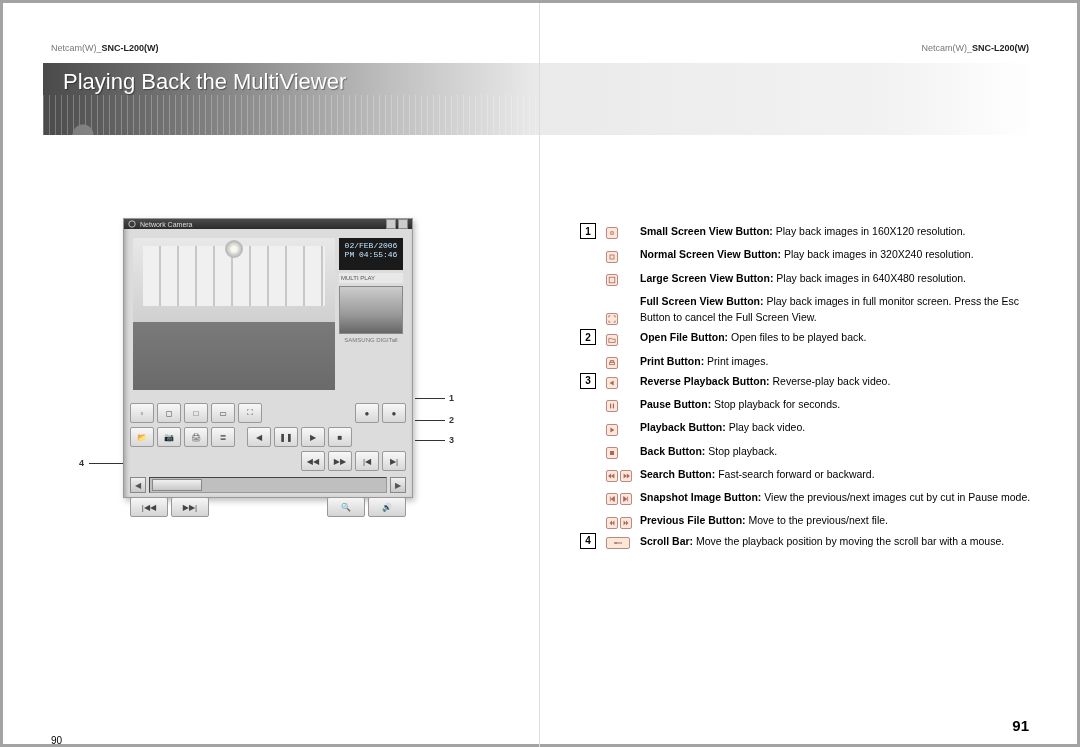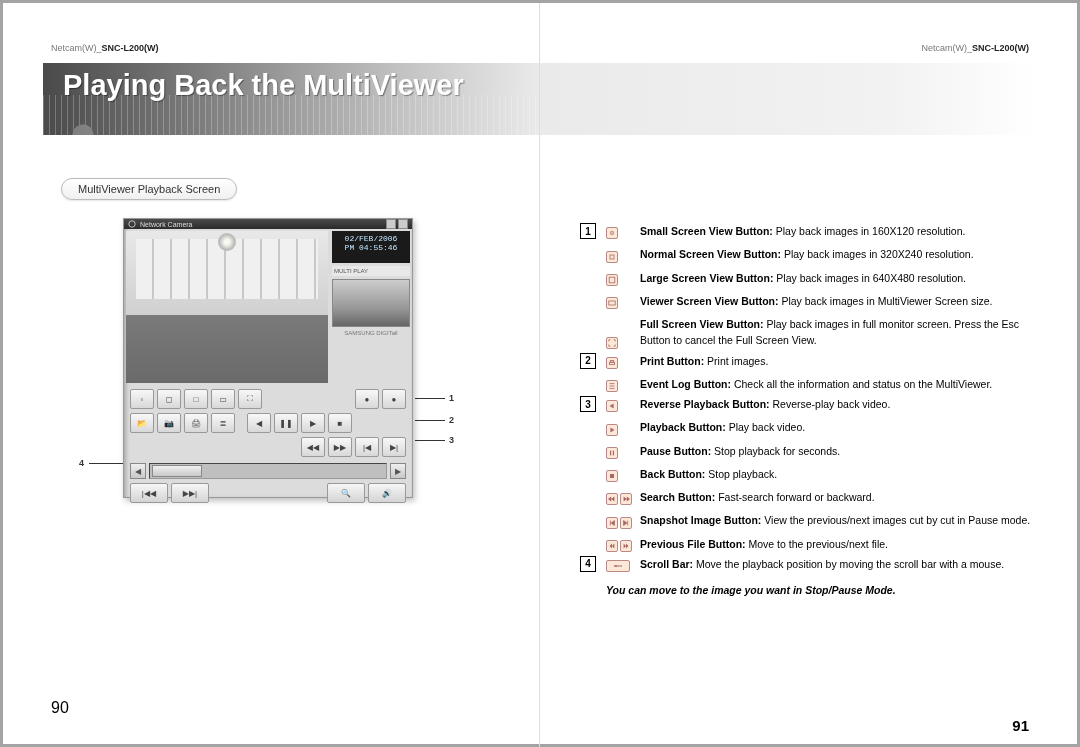--- a/index.html
+++ b/index.html
@@ -14,21 +14,21 @@
 
   .title-band {
     position: absolute; top: 60px; left: 40px; right: 0; height: 72px;
     background: linear-gradient(90deg, #4a4a4a 0%, #7a7a7a 30%, #bfbfbf 70%, #eaeaea 100%);
     display: flex; align-items: flex-start; padding-left: 20px; overflow: hidden;
   }
   .title-band-right {
     position: absolute; top: 60px; left: 0; right: 40px; height: 72px;
     background: linear-gradient(90deg, #eaeaea 0%, #f2f2f2 70%, #ffffff 100%);
   }
-  .title-text { color: #fff; font-size: 29px; font-weight: bold; margin-top: 6px; text-shadow: 1px 1px 1px rgba(0,0,0,0.4); }
+  .title-text { color: #fff; font-size: 22px; font-weight: normal; margin-top: 6px; text-shadow: 1px 1px 1px rgba(0,0,0,0.4); }
   .band-deco { position:absolute; left:0; bottom:0; width:100%; height:40px; opacity:0.25;
     background-image: radial-gradient(circle at 40px 40px, #fff 10px, transparent 11px),
                       repeating-linear-gradient(90deg, #fff 0 1px, transparent 1px 6px);
   }
 
   .section-pill {
     position: absolute; top: 175px; left: 58px;
     background: linear-gradient(#fff, #f0f0f0);
     border: 1px solid #bbb; border-radius: 14px;
     padding: 4px 16px; font-size: 11px; color: #333;
@@ -40,21 +40,21 @@
   .shot-frame {
     width: 290px; height: 280px; background: #dcdcdc; border: 1px solid #999;
     box-shadow: 2px 2px 4px rgba(0,0,0,0.25) inset, 2px 3px 6px rgba(0,0,0,0.25);
     display: flex; flex-direction: column;
   }
   .shot-titlebar { height: 18px; background: linear-gradient(#4b4b4b,#2b2b2b); display:flex; align-items:center; padding:0 4px; }
   .shot-title { color:#ddd; font-size:7px; display:flex; align-items:center; gap:4px;}
   .shot-title svg { width:8px; height:8px;}
   .shot-title-right { margin-left:auto; display:flex; gap:2px;}
   .mini-btn{width:10px;height:10px;background:#ccc;border:1px solid #888;}
-  .shot-body { flex:1; display:flex; padding:2px; gap:4px; }
+  .shot-body { flex:1; display:flex; padding:9px; gap:4px; }
   .vid-area {
     flex: 0 0 202px; height: 152px; background:#222;
     display:flex; align-items:center; justify-content:center; position:relative;
   }
   .room {
     width:100%; height:100%;
     background:
       linear-gradient(180deg,#e8e8e8 0%, #d0d0d0 55%, #7a7a7a 55%, #6a6a6a 100%);
     position:relative;
   }
@@ -73,21 +73,21 @@
   .scroll-row { display:flex; align-items:center; gap:3px; margin-top:2px;}
   .scroll-track { flex:1; height:16px; background:#bfbfbf; border:1px inset #999; position:relative;}
   .scroll-thumb { position:absolute; left:2px; top:1px; width:50px; height:12px; background:linear-gradient(#f0f0f0,#c8c8c8); border:1px solid #888;}
   .scroll-end { width:16px; height:16px; background:linear-gradient(#f0f0f0,#c8c8c8); border:1px solid #888; display:flex;align-items:center;justify-content:center;font-size:8px;color:#555;}
   .under-scroll-btn {width:38px;height:20px;background:linear-gradient(#f6f6f6,#d4d4d4);border:1px solid #999;border-radius:2px;display:flex;align-items:center;justify-content:center;font-size:8px;color:#444;}
 
   
   .callout-line { position:absolute; background:#333; }
   .callout-num { position:absolute; font-size:9px; font-weight:bold; color:#333;}
   
-  .pg-num-left { position:absolute; bottom: 33px; left: 48px; font-size: 16px; }
+  .pg-num-left { position:absolute; bottom: 4px; left: 48px; font-size: 10px; }
   .pg-num-right{ position:absolute; bottom: 16px; right: 48px; font-size: 15px; font-weight: bold; }
 
   
   .desc-area { position:absolute; top: 220px; left: 40px; right: 40px; }
   .desc-group { display:flex; gap: 8px; margin-bottom: 4px; }
   .num-box { flex: 0 0 16px; height:16px; border:1.5px solid #000; font-size:10px; font-weight:bold; display:flex; align-items:center; justify-content:center; margin-right:2px;}
   .desc-lines { flex:1; display:flex; flex-direction:column; gap:7px;}
   .desc-line { display:flex; align-items:flex-end; gap:6px; font-size:10.5px; line-height:1.55; }
   .icon-col { flex: 0 0 28px; display:flex; gap:2px; justify-content:flex-start; padding-top:1px;}
   .icon-col.dbl { flex: 0 0 28px; }
@@ -104,21 +104,20 @@
 <div class="spread">
 
   <div class="page page-left">
     <div class="prod-head">
       <span>Netcam(W)_</span><span class="model">SNC-L200(W)</span>
     </div>
     <div class="title-band">
       <div class="band-deco"></div>
       <div class="title-text">Playing Back the MultiViewer</div>
     </div>
-    <div class="section-pill">MultiViewer Playback Screen</div>
 
     <div class="shot-wrap">
       <div class="shot-frame">
         <div class="shot-titlebar">
           <div class="shot-title">
             <svg viewBox="0 0 10 10">
                 <circle cx="5" cy="5" r="4" fill="none" stroke="#ddd"></circle>
               </svg>
             <span>Network Camera</span>
           </div>
@@ -236,97 +235,87 @@
                     <rect x="1.5" y="1.5" width="7" height="7" stroke="#a66" stroke-width="1" fill="none"></rect>
                   </svg>
                 </div>
               </div>
               <div class="desc-text"><b>Large Screen View Button:</b> Play back images in 640X480 resolution.</div>
             </div>
             <div class="desc-line">
               <div class="icon-col">
                 <div class="ui-icon">
                   <svg viewBox="0 0 10 10">
-                    <rect x="1" y="2.5" width="8" height="5" stroke="#a66" stroke-width="1" fill="none"></rect>
-                  </svg>
-                </div>
-              </div>
-              <div class="desc-text"><b>Viewer Screen View Button:</b> Play back images in MultiViewer Screen size.</div>
-            </div>
-            <div class="desc-line">
-              <div class="icon-col">
-                <div class="ui-icon">
-                  <svg viewBox="0 0 10 10">
                     <path d="M1 3V1h2 M9 3V1h-2 M1 7v2h2 M9 7v2h-2" stroke="#a66" stroke-width="1" fill="none"></path>
                   </svg>
                 </div>
               </div>
               <div class="desc-text"><b>Full Screen View Button:</b> Play back images in full monitor screen. Press the Esc Button to cancel the Full Screen View.</div>
             </div>
           </div>
         </div>
         <div class="desc-group">
           <div class="num-box">2</div>
           <div class="desc-lines">
             <div class="desc-line">
               <div class="icon-col">
                 <div class="ui-icon">
                   <svg viewBox="0 0 10 10">
+                    <path d="M1 3h3l1 1h4v4H1z" stroke="#a66" stroke-width="1" fill="none"></path>
+                  </svg>
+                </div>
+              </div>
+              <div class="desc-text"><b>Open File Button:</b> Open files to be played back.</div>
+            </div>
+            <div class="desc-line">
+              <div class="icon-col">
+                <div class="ui-icon">
+                  <svg viewBox="0 0 10 10">
                     <rect x="2" y="4" width="6" height="3" stroke="#a66" stroke-width="1" fill="none"></rect>
                     <rect x="3" y="2" width="4" height="2" stroke="#a66" stroke-width="1" fill="none"></rect>
                   </svg>
                 </div>
               </div>
               <div class="desc-text"><b>Print Button:</b> Print images.</div>
-            </div>
-            <div class="desc-line">
-              <div class="icon-col">
-                <div class="ui-icon">
-                  <svg viewBox="0 0 10 10">
-                    <path d="M2 2h6M2 5h6M2 8h6" stroke="#a66" stroke-width="1" fill="none"></path>
-                  </svg>
-                </div>
-              </div>
-              <div class="desc-text"><b>Event Log Button:</b> Check all the information and status on the MultiViewer.</div>
             </div>
           </div>
         </div>
         <div class="desc-group">
           <div class="num-box">3</div>
           <div class="desc-lines">
             <div class="desc-line">
               <div class="icon-col">
                 <div class="ui-icon">
                   <svg viewBox="0 0 10 10">
                     <path d="M7 2v6L2 5z" fill="#a66"></path>
                   </svg>
                 </div>
               </div>
               <div class="desc-text"><b>Reverse Playback Button:</b> Reverse-play back video.</div>
             </div>
             <div class="desc-line">
               <div class="icon-col">
                 <div class="ui-icon">
                   <svg viewBox="0 0 10 10">
-                    <path d="M3 2v6l5-3z" fill="#a66"></path>
-                  </svg>
-                </div>
-              </div>
-              <div class="desc-text"><b>Playback Button:</b> Play back video.</div>
-            </div>
-            <div class="desc-line">
-              <div class="icon-col">
-                <div class="ui-icon">
-                  <svg viewBox="0 0 10 10">
                     <rect x="2.5" y="2" width="1.5" height="6" fill="#a66"></rect>
                     <rect x="6" y="2" width="1.5" height="6" fill="#a66"></rect>
                   </svg>
                 </div>
               </div>
               <div class="desc-text"><b>Pause Button:</b> Stop playback for seconds.</div>
+            </div>
+            <div class="desc-line">
+              <div class="icon-col">
+                <div class="ui-icon">
+                  <svg viewBox="0 0 10 10">
+                    <path d="M3 2v6l5-3z" fill="#a66"></path>
+                  </svg>
+                </div>
+              </div>
+              <div class="desc-text"><b>Playback Button:</b> Play back video.</div>
             </div>
             <div class="desc-line">
               <div class="icon-col">
                 <div class="ui-icon">
                   <svg viewBox="0 0 10 10">
                     <rect x="2.5" y="2.5" width="5" height="5" fill="#a66"></rect>
                   </svg>
                 </div>
               </div>
               <div class="desc-text"><b>Back Button:</b> Stop playback.</div>
@@ -387,18 +376,17 @@
                   <svg viewBox="0 0 20 8">
                     <rect x="0" y="2" width="20" height="4" fill="#ddd" stroke="#a66"></rect>
                     <rect x="2" y="2.5" width="6" height="3" fill="#a66"></rect>
                   </svg>
                 </div>
               </div>
               <div class="desc-text"><b>Scroll Bar:</b> Move the playback position by moving the scroll bar with a mouse.</div>
             </div>
           </div>
         </div>
-        <div class="foot-note">You can move to the image you want in Stop/Pause Mode.</div>
       </div>
 
     <div class="pg-num-right">91</div>
   </div>
 </div>
 
 </body></html>

